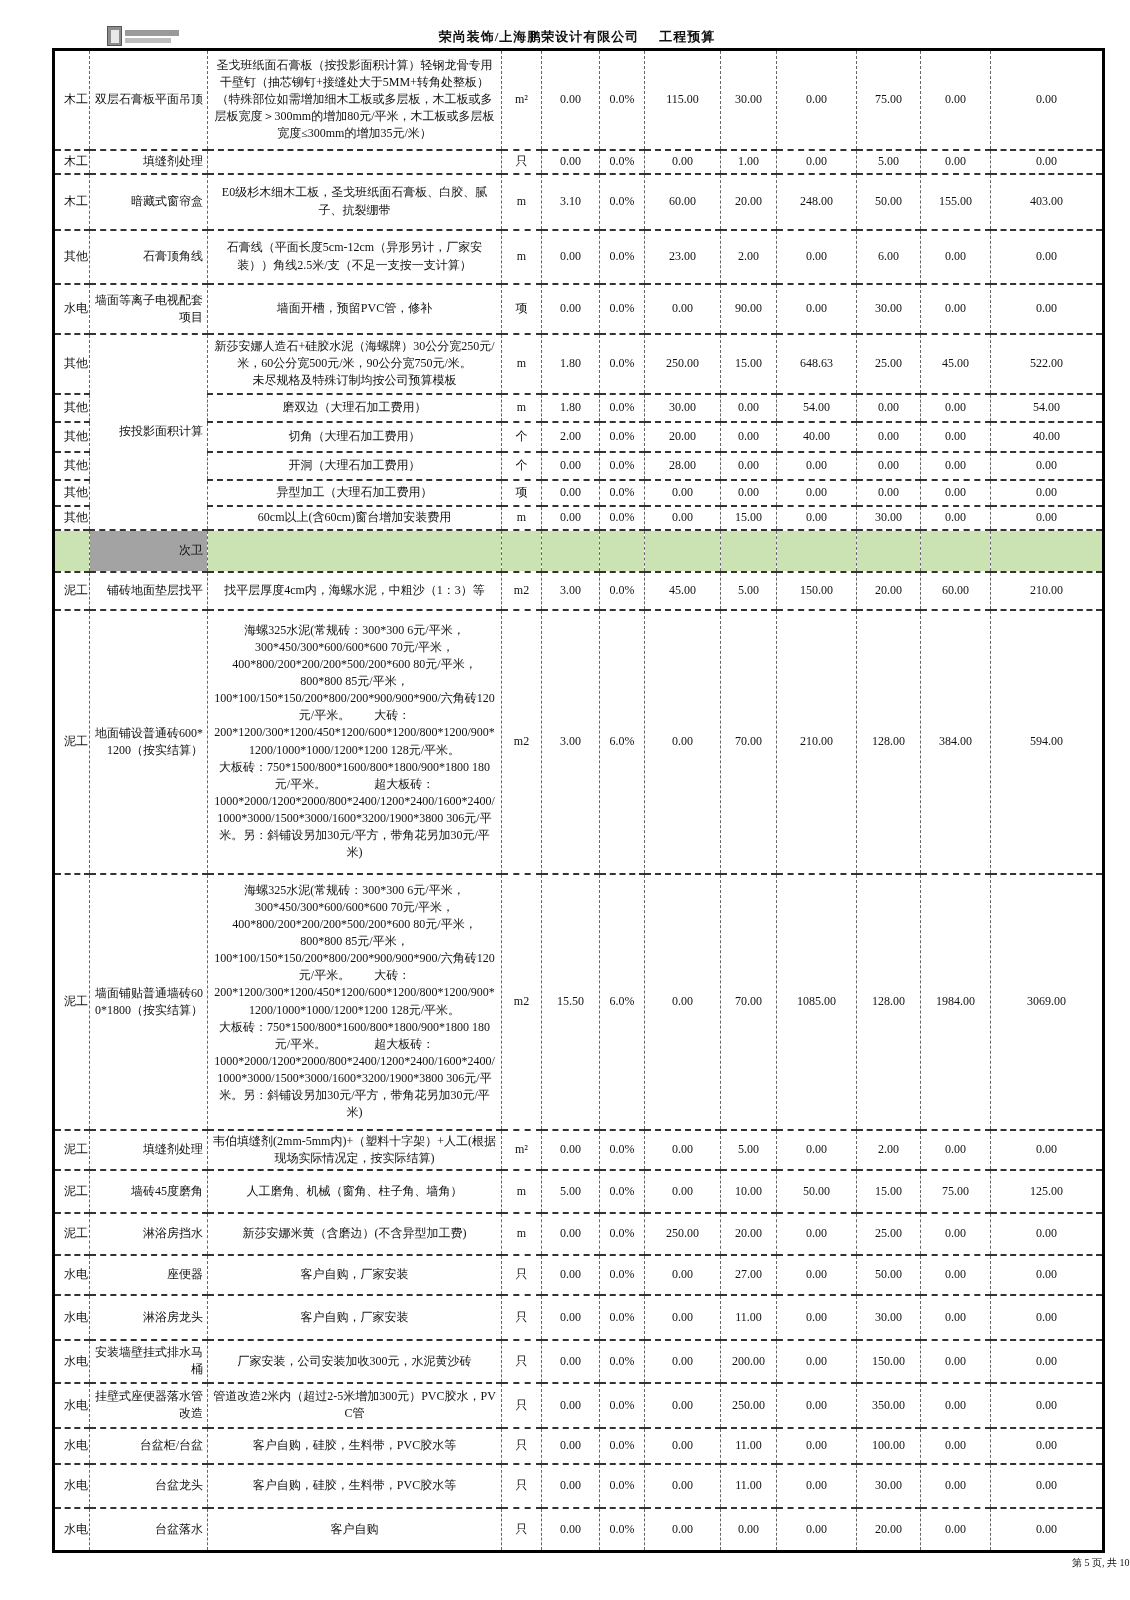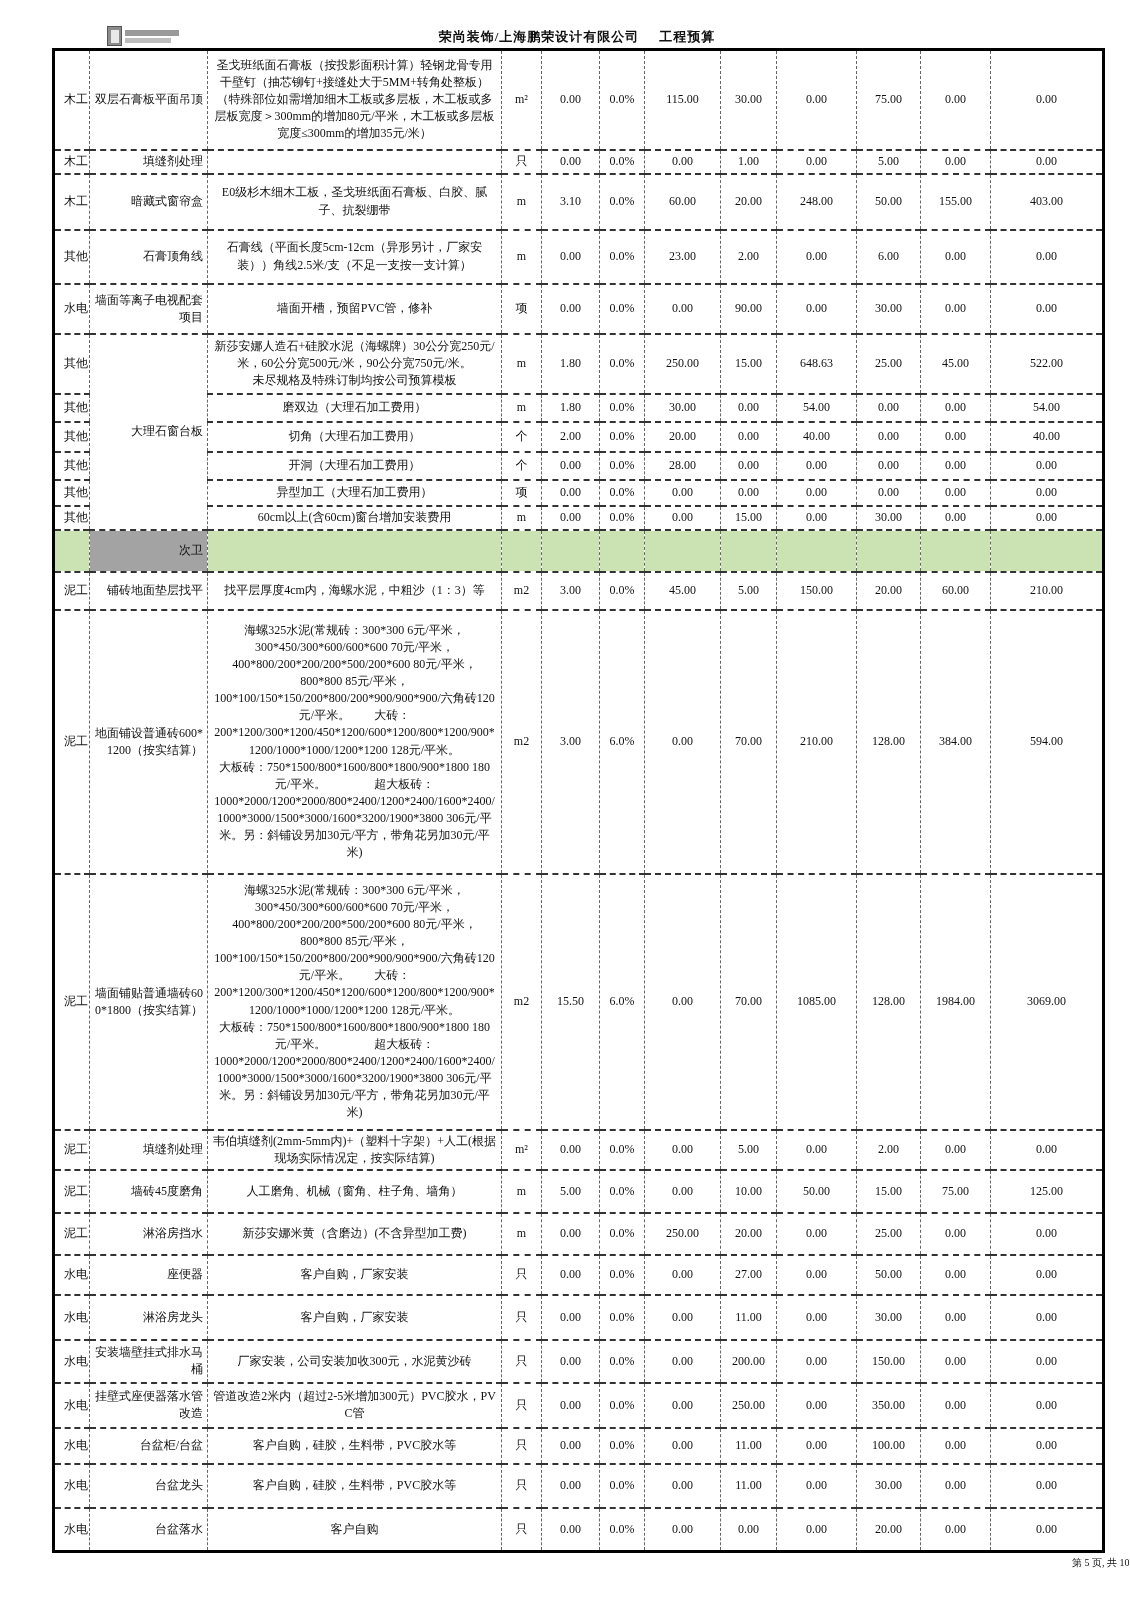--- a/index.html
+++ b/index.html
@@ -143,21 +143,21 @@
           <td class="num">0.0%</td>
           <td class="num">0.00</td>
           <td class="num">90.00</td>
           <td class="num">0.00</td>
           <td class="num">30.00</td>
           <td class="num">0.00</td>
           <td class="num">0.00</td>
         </tr>
         <tr style="height: 60px;">
           <td class="cat">其他</td>
-          <td class="item" rowspan="6">大理石窗台板</td>
+          <td class="item" rowspan="6">按投影面积计算</td>
           <td class="desc">新莎安娜人造石+硅胶水泥（海螺牌）30公分宽250元/米，60公分宽500元/米，90公分宽750元/米。
 未尽规格及特殊订制均按公司预算模板</td>
           <td class="unit">m</td>
           <td class="num">1.80</td>
           <td class="num">0.0%</td>
           <td class="num">250.00</td>
           <td class="num">15.00</td>
           <td class="num">648.63</td>
           <td class="num">25.00</td>
           <td class="num">45.00</td>

